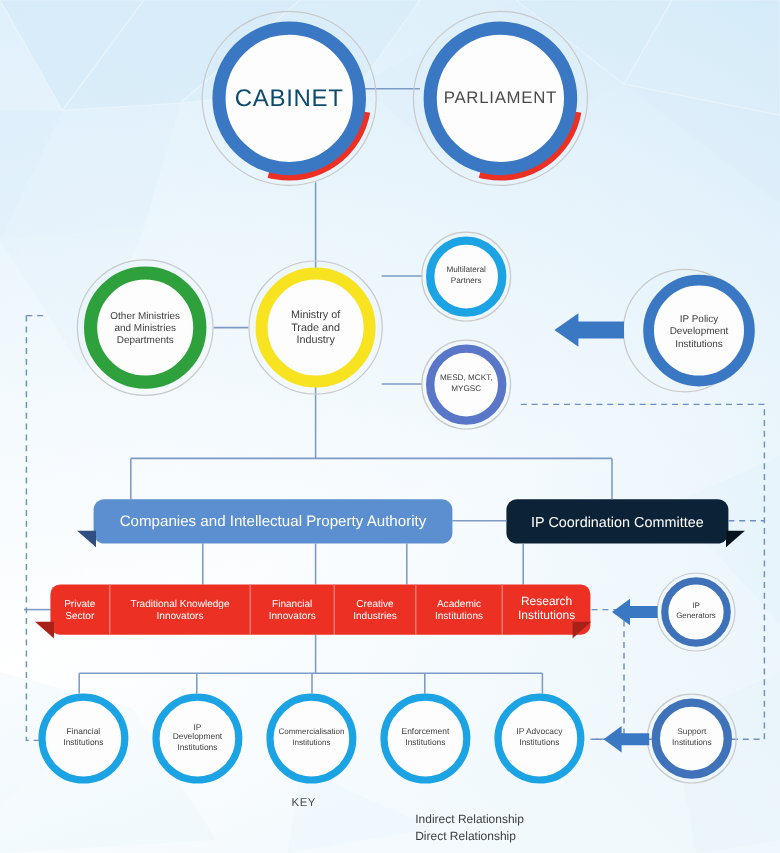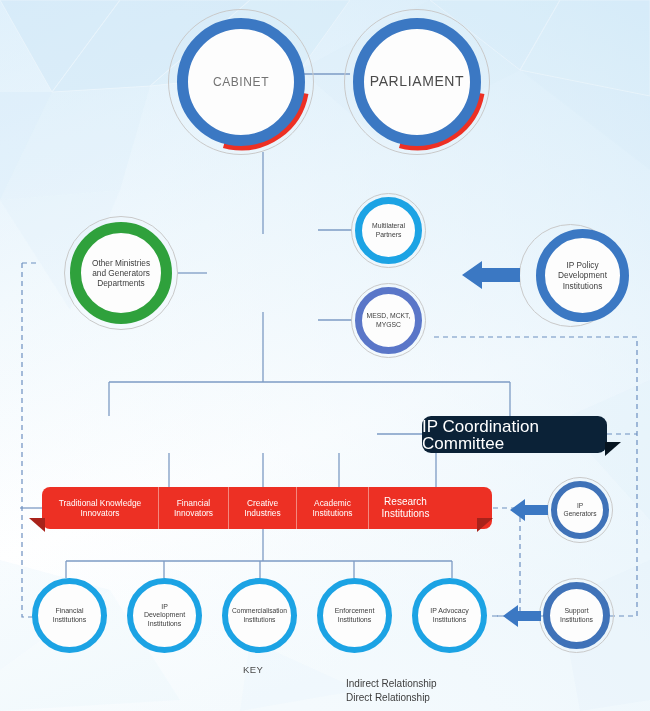--- a/index.html
+++ b/index.html
@@ -162,41 +162,51 @@
       <path d="M 520 616 L 492 616"></path>
     </g>
   </svg>
 
   <div class="node" style="left:168px;top:9px;width:146px;height:146px;">
     <div class="halo" style="left:0;top:0;width:146px;height:146px;"></div>
     <svg width="146" height="146" viewBox="0 0 146 146" style="position:absolute;left:0;top:0;">
       <circle cx="73" cy="73" r="62" fill="none" stroke="#ed3024" stroke-width="13" stroke-dasharray="103 287" transform="rotate(10 73 73)" stroke-linecap="butt"></circle>
     </svg>
     <div class="ring" style="left:9px;top:9px;width:128px;height:128px;border:11px solid #3b78c3;">
-      <span class="ringtext" style="font-size:12px;letter-spacing:.6px;color:#737373;">CABINET</span>
+      <span class="ringtext" style="font-size:20px;letter-spacing:.6px;color:#0c4a6e;">CABINET</span>
     </div>
   </div>
 
   <div class="node" style="left:344px;top:9px;width:146px;height:146px;">
     <div class="halo" style="left:0;top:0;width:146px;height:146px;"></div>
     <svg width="146" height="146" viewBox="0 0 146 146" style="position:absolute;left:0;top:0;">
       <circle cx="73" cy="73" r="62" fill="none" stroke="#ed3024" stroke-width="13" stroke-dasharray="103 287" transform="rotate(10 73 73)" stroke-linecap="butt"></circle>
     </svg>
     <div class="ring" style="left:9px;top:9px;width:128px;height:128px;border:11px solid #3b78c3;">
       <span class="ringtext" style="font-size:14px;letter-spacing:.6px;color:#4a4a4a;">PARLIAMENT</span>
     </div>
   </div>
 
+  <div class="node" style="left:207px;top:217px;width:112px;height:112px;">
+    <div class="halo" style="left:0;top:0;width:112px;height:112px;"></div>
+    <div class="ring" style="left:6px;top:6px;width:100px;height:100px;border:10px solid #f7e320;">
+      <span class="ringtext" style="font-size:9px;">
+        <span>Ministry of</span><br>
+        <span>Trade and</span><br>
+        <span>Industry</span>
+      </span>
+    </div>
+  </div>
 
   <div class="node" style="left:64px;top:216px;width:114px;height:114px;">
     <div class="halo" style="left:0;top:0;width:114px;height:114px;"></div>
     <div class="ring" style="left:6px;top:6px;width:102px;height:102px;border:11px solid #2fa13c;align-items:center;">
       <span class="ringtext" style="font-size:8.3px;">
         <span>Other Ministries</span><br>
-        <span>and Generators</span><br>
+        <span>and Ministries</span><br>
         <span>Departments</span>
       </span>
     </div>
   </div>
 
   <div class="node" style="left:351px;top:193px;width:75px;height:75px;">
     <div class="halo" style="left:0;top:0;width:75px;height:75px;"></div>
     <div class="ring" style="left:4px;top:4px;width:67px;height:67px;border:7px solid #1ca3e4;">
       <span class="ringtext" style="font-size:6.8px;">
         <span>Multilateral</span><br>
@@ -223,29 +233,38 @@
         <span>Development</span><br>
         <span>Institutions</span>
       </span>
     </div>
   </div>
 
   <svg class="node" width="60" height="34" viewBox="0 0 60 34" style="left:462px;top:258px;">
     <polygon points="0,17 20,3 20,10 58,10 58,24 20,24 20,31" fill="#3b78c3"></polygon>
   </svg>
 
+  <div class="banner" style="left:78px;top:416px;width:299px;height:37px;background:#5b8fd0;">
+    <span class="btxt" style="font-size:12.6px;">Companies and Intellectual Property Authority</span>
+    <svg class="tail" width="16" height="16" viewBox="0 0 16 16" style="left:-14px;top:26px;width:16px;height:16px;">
+      <polygon points="16,0 16,14 0,0" fill="#2f4f80"></polygon>
+    </svg>
+  </div>
 
   <div class="banner" style="left:422px;top:416px;width:185px;height:37px;background:#0b2237;">
-    <span class="btxt" style="font-size:17px;">IP Coordination Committee</span>
+    <span class="btxt" style="font-size:12px;">IP Coordination Committee</span>
     <svg class="tail" width="16" height="16" viewBox="0 0 16 16" style="left:183px;top:26px;width:16px;height:16px;">
       <polygon points="0,0 0,14 16,0" fill="#061420"></polygon>
     </svg>
   </div>
 
   <div class="redbar" style="left:42px;top:487px;width:450px;height:42px;">
+    <div class="redcell" style="width:50px;font-size:8.4px;">
+      <span><span>Private</span><br><span>Sector</span></span>
+    </div>
     <div class="redcell" style="width:117px;font-size:8.4px;">
       <span><span>Traditional Knowledge</span><br><span>Innovators</span></span>
     </div>
     <div class="redcell" style="width:70px;font-size:8.4px;">
       <span><span>Financial</span><br><span>Innovators</span></span>
     </div>
     <div class="redcell" style="width:68px;font-size:8.4px;">
       <span><span>Creative</span><br><span>Industries</span></span>
     </div>
     <div class="redcell" style="width:72px;font-size:8.4px;">

